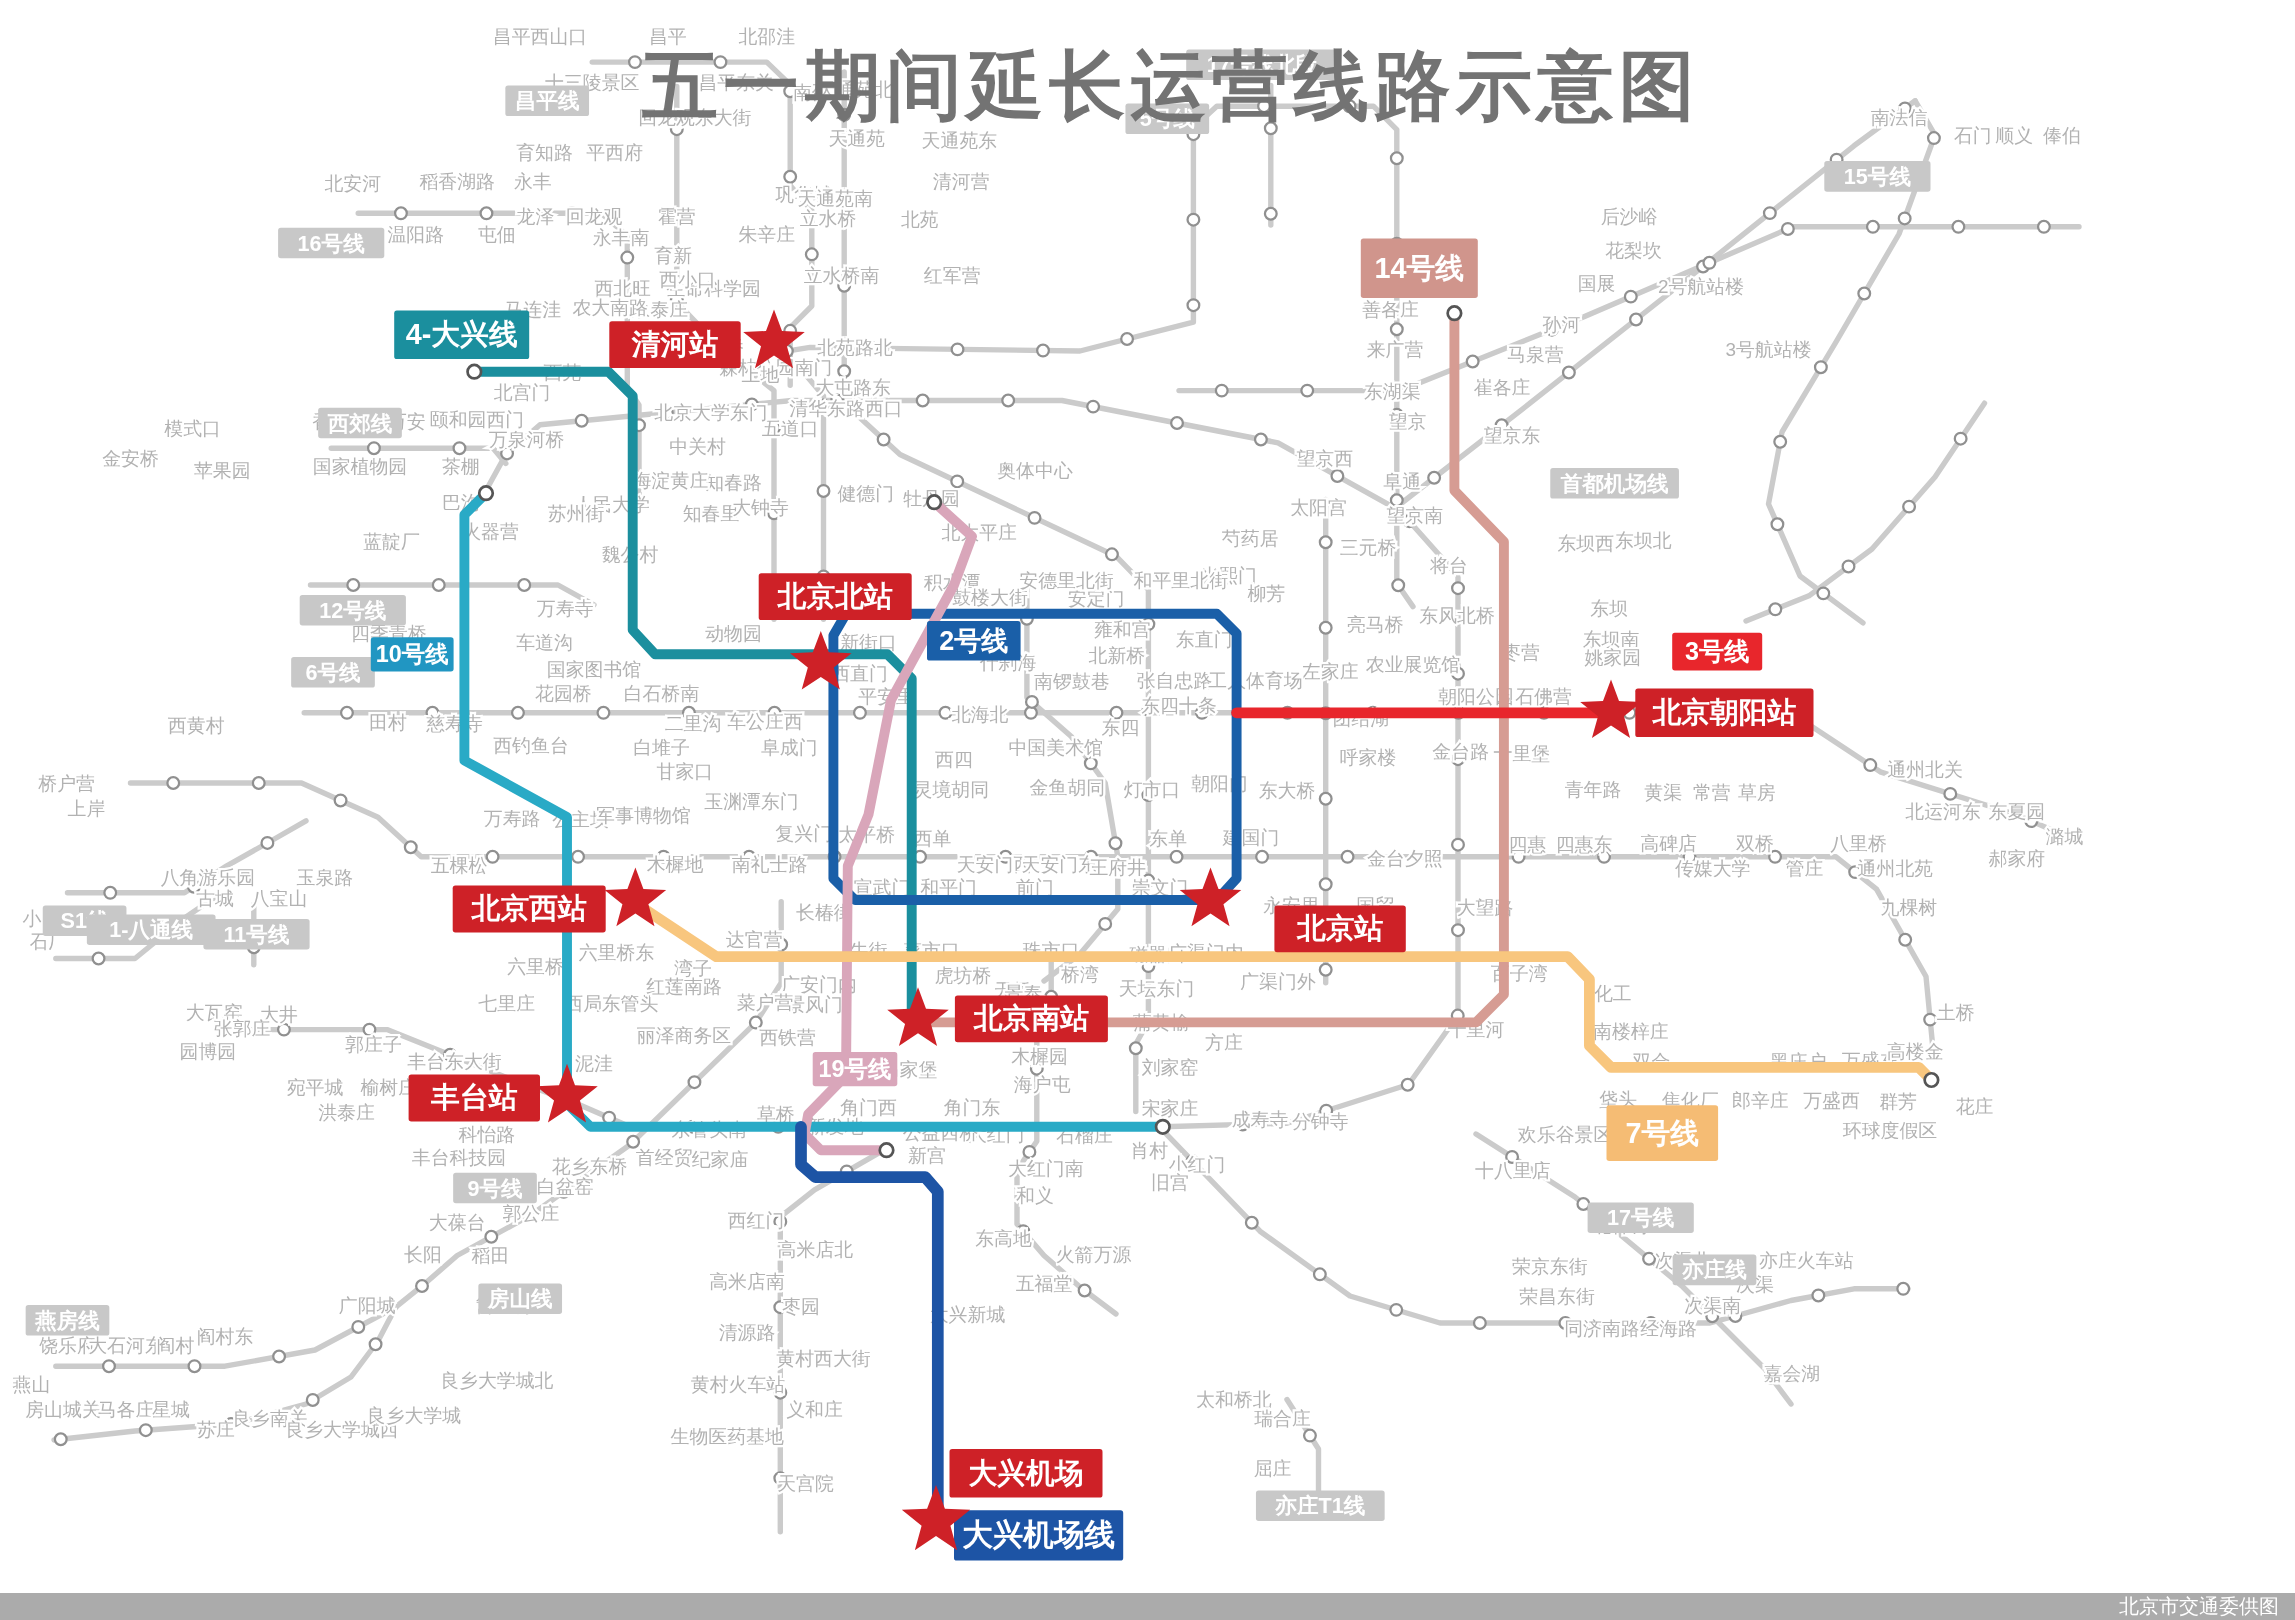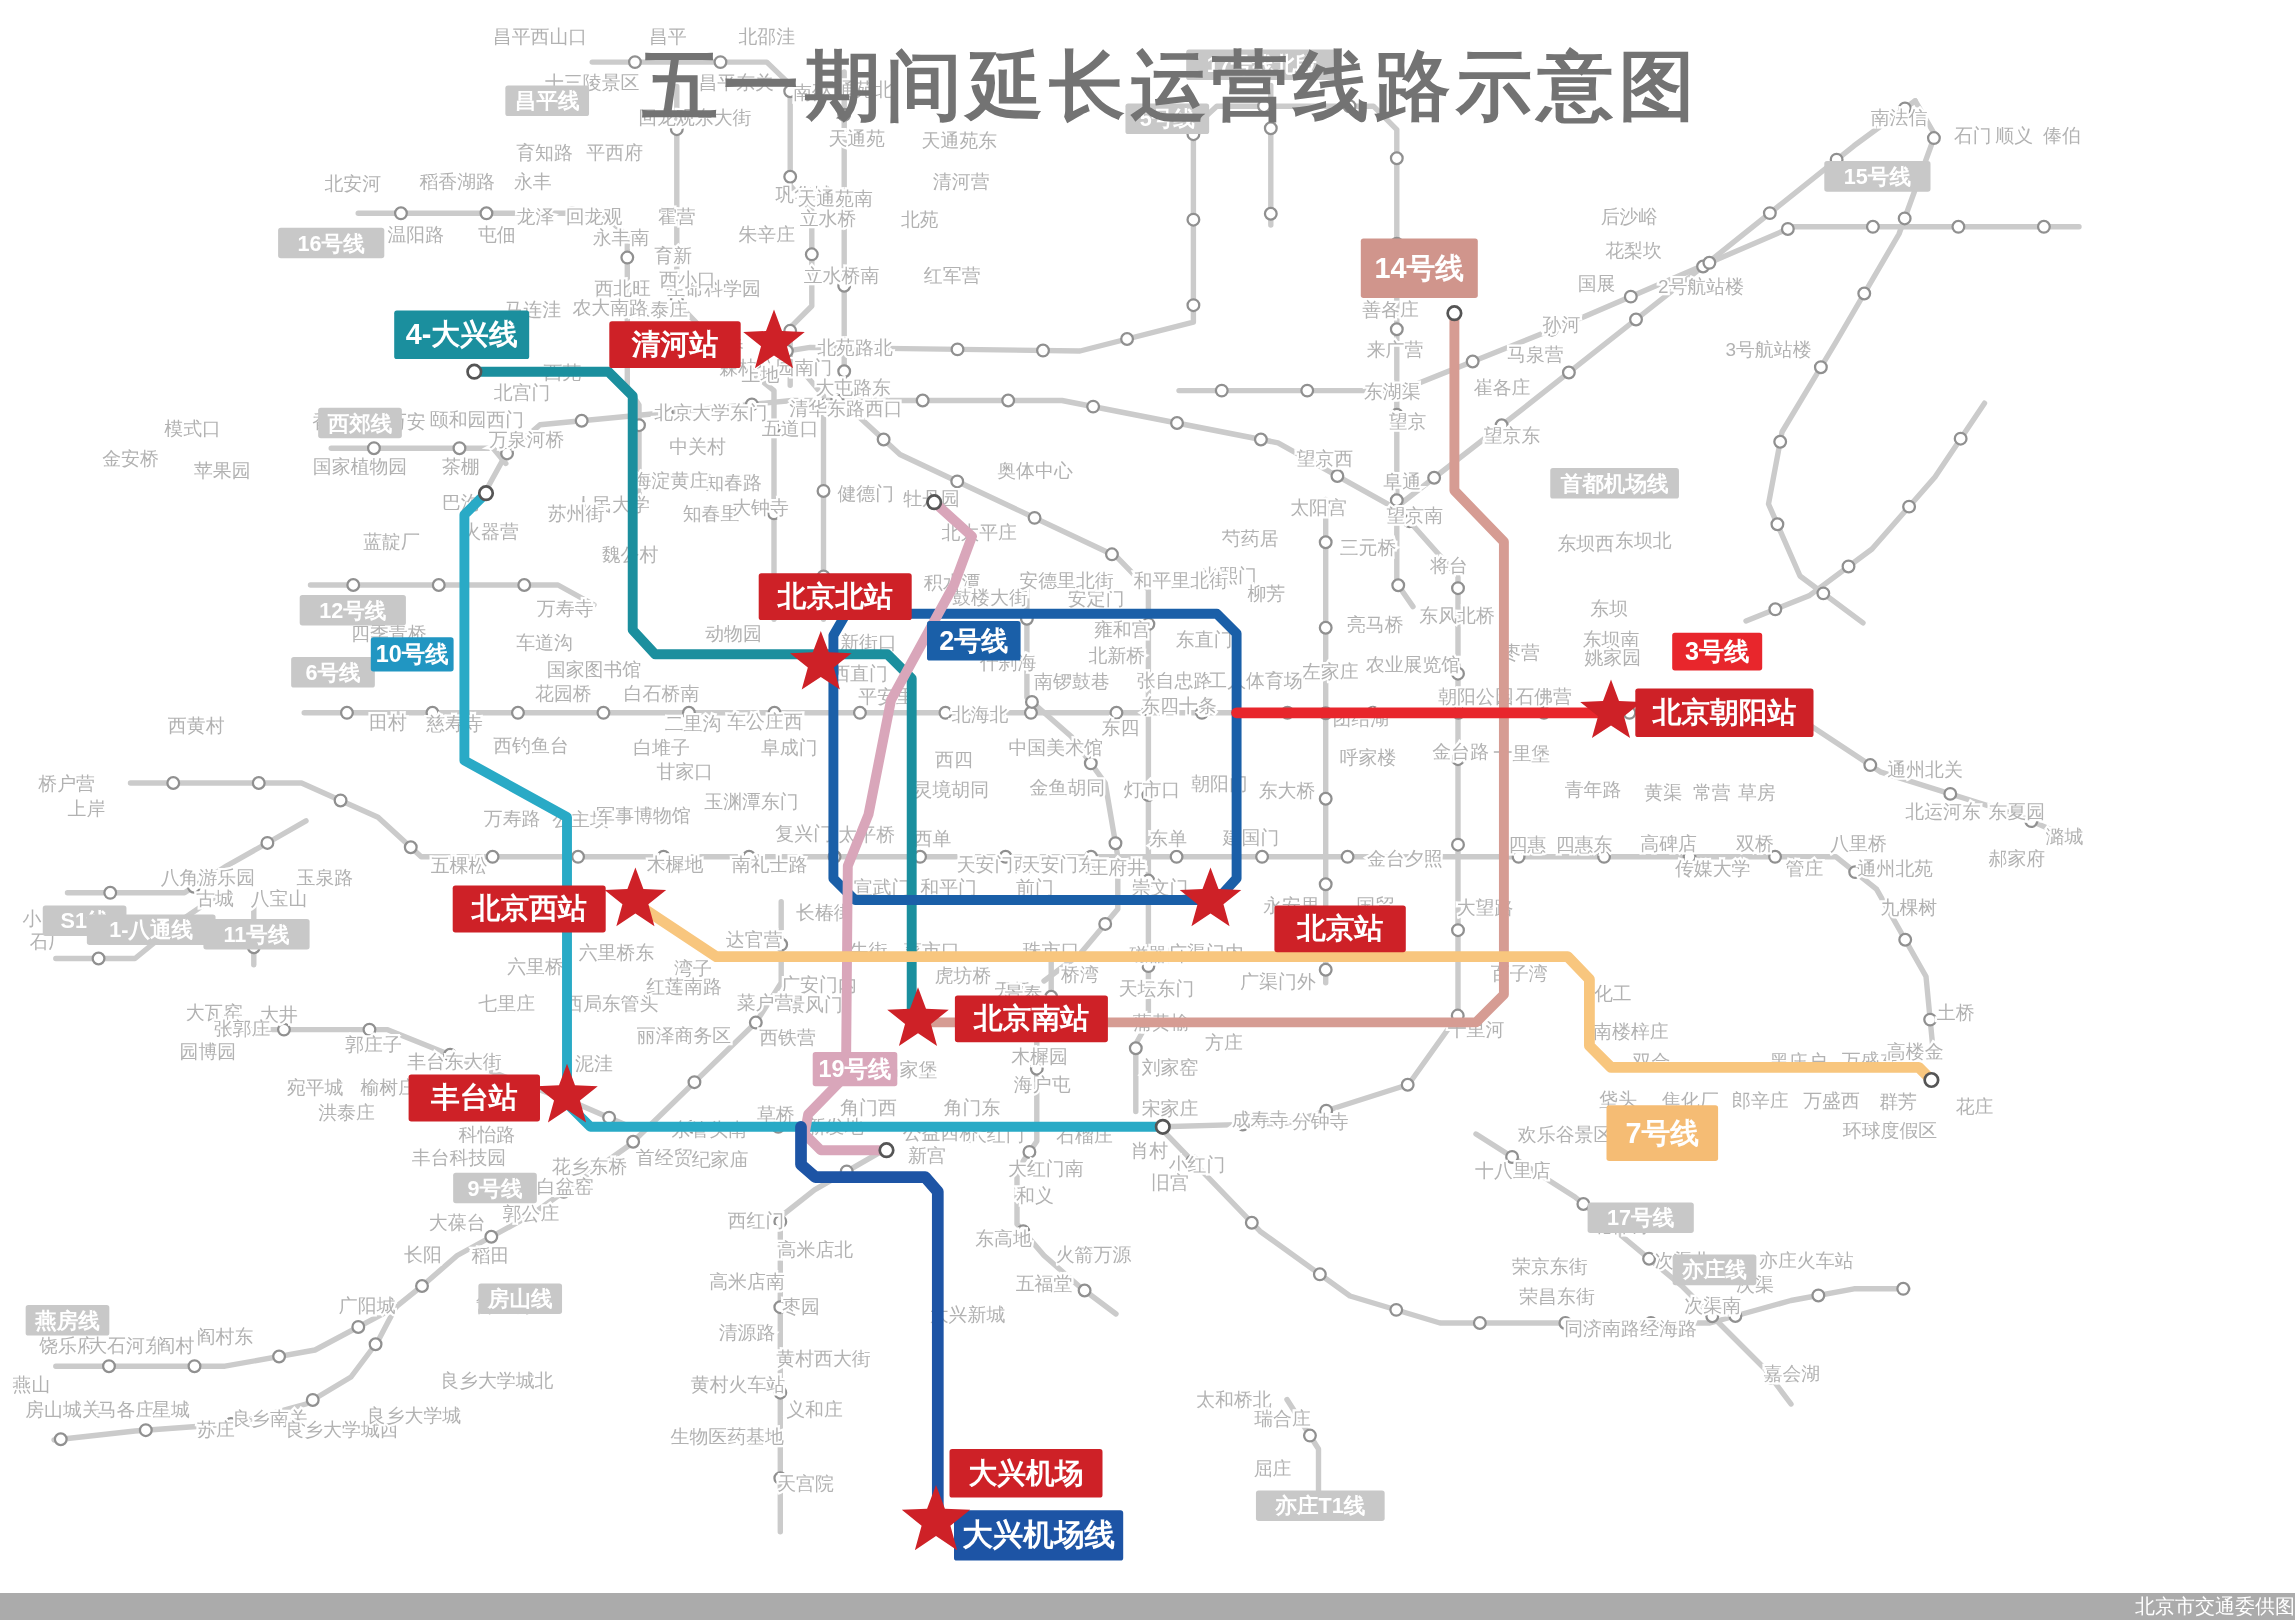--- a/index.html
+++ b/index.html
@@ -4,21 +4,21 @@
 <style>
   html,body{margin:0;padding:0;background:#ffffff;}
   #stage{position:relative;width:2295px;height:1620px;background:#ffffff;overflow:hidden;
          font-family:"Liberation Sans","DejaVu Sans",sans-serif;padding-left:47px;}
   #map-svg{position:absolute;left:0;top:0;}
   #page-title{position:absolute;left:50%;top:36px;transform:translateX(-50%);
 ary      white-space:nowrap;font-family:"Liberation Serif","DejaVu Serif",serif;
       font-weight:bold;font-size:76px;letter-spacing:5.4px;color:#737373;z-index:30;}
   #footer-bar{position:absolute;left:0;bottom:0;width:2295px;height:27px;background:#ababab;
       z-index:40;display:flex;align-items:center;justify-content:flex-end;}
-  #footer-credit{color:#ffffff;font-size:20px;}
+  #footer-credit{color:#ffffff;font-size:20px;margin-right:16px;}
 </style>
 </head>
 <body>
 
 <div id="stage">
   <svg id="map-svg" width="2295" height="1620" viewBox="0 0 2550 1800">
       <polyline points="658,69 852,69 878,94 878,206 902,234 902,340 878,364 878,428" fill="none" stroke="#cbcbcb" stroke-width="6" stroke-linecap="round" stroke-linejoin="round"></polyline>
       <polyline points="915,688 915,440 893,414 862,392 900,386 1200,390 1326,358 1326,142 1352,118 1526,118 1552,144 1552,648 1570,674" fill="none" stroke="#cbcbcb" stroke-width="6" stroke-linecap="round" stroke-linejoin="round"></polyline>
       <polyline points="398,237 668,237 697,262 697,430 710,450 710,560" fill="none" stroke="#cbcbcb" stroke-width="6" stroke-linecap="round" stroke-linejoin="round"></polyline>
       <polyline points="752,96 752,336 800,386 860,434 860,688" fill="none" stroke="#cbcbcb" stroke-width="6" stroke-linecap="round" stroke-linejoin="round"></polyline>

